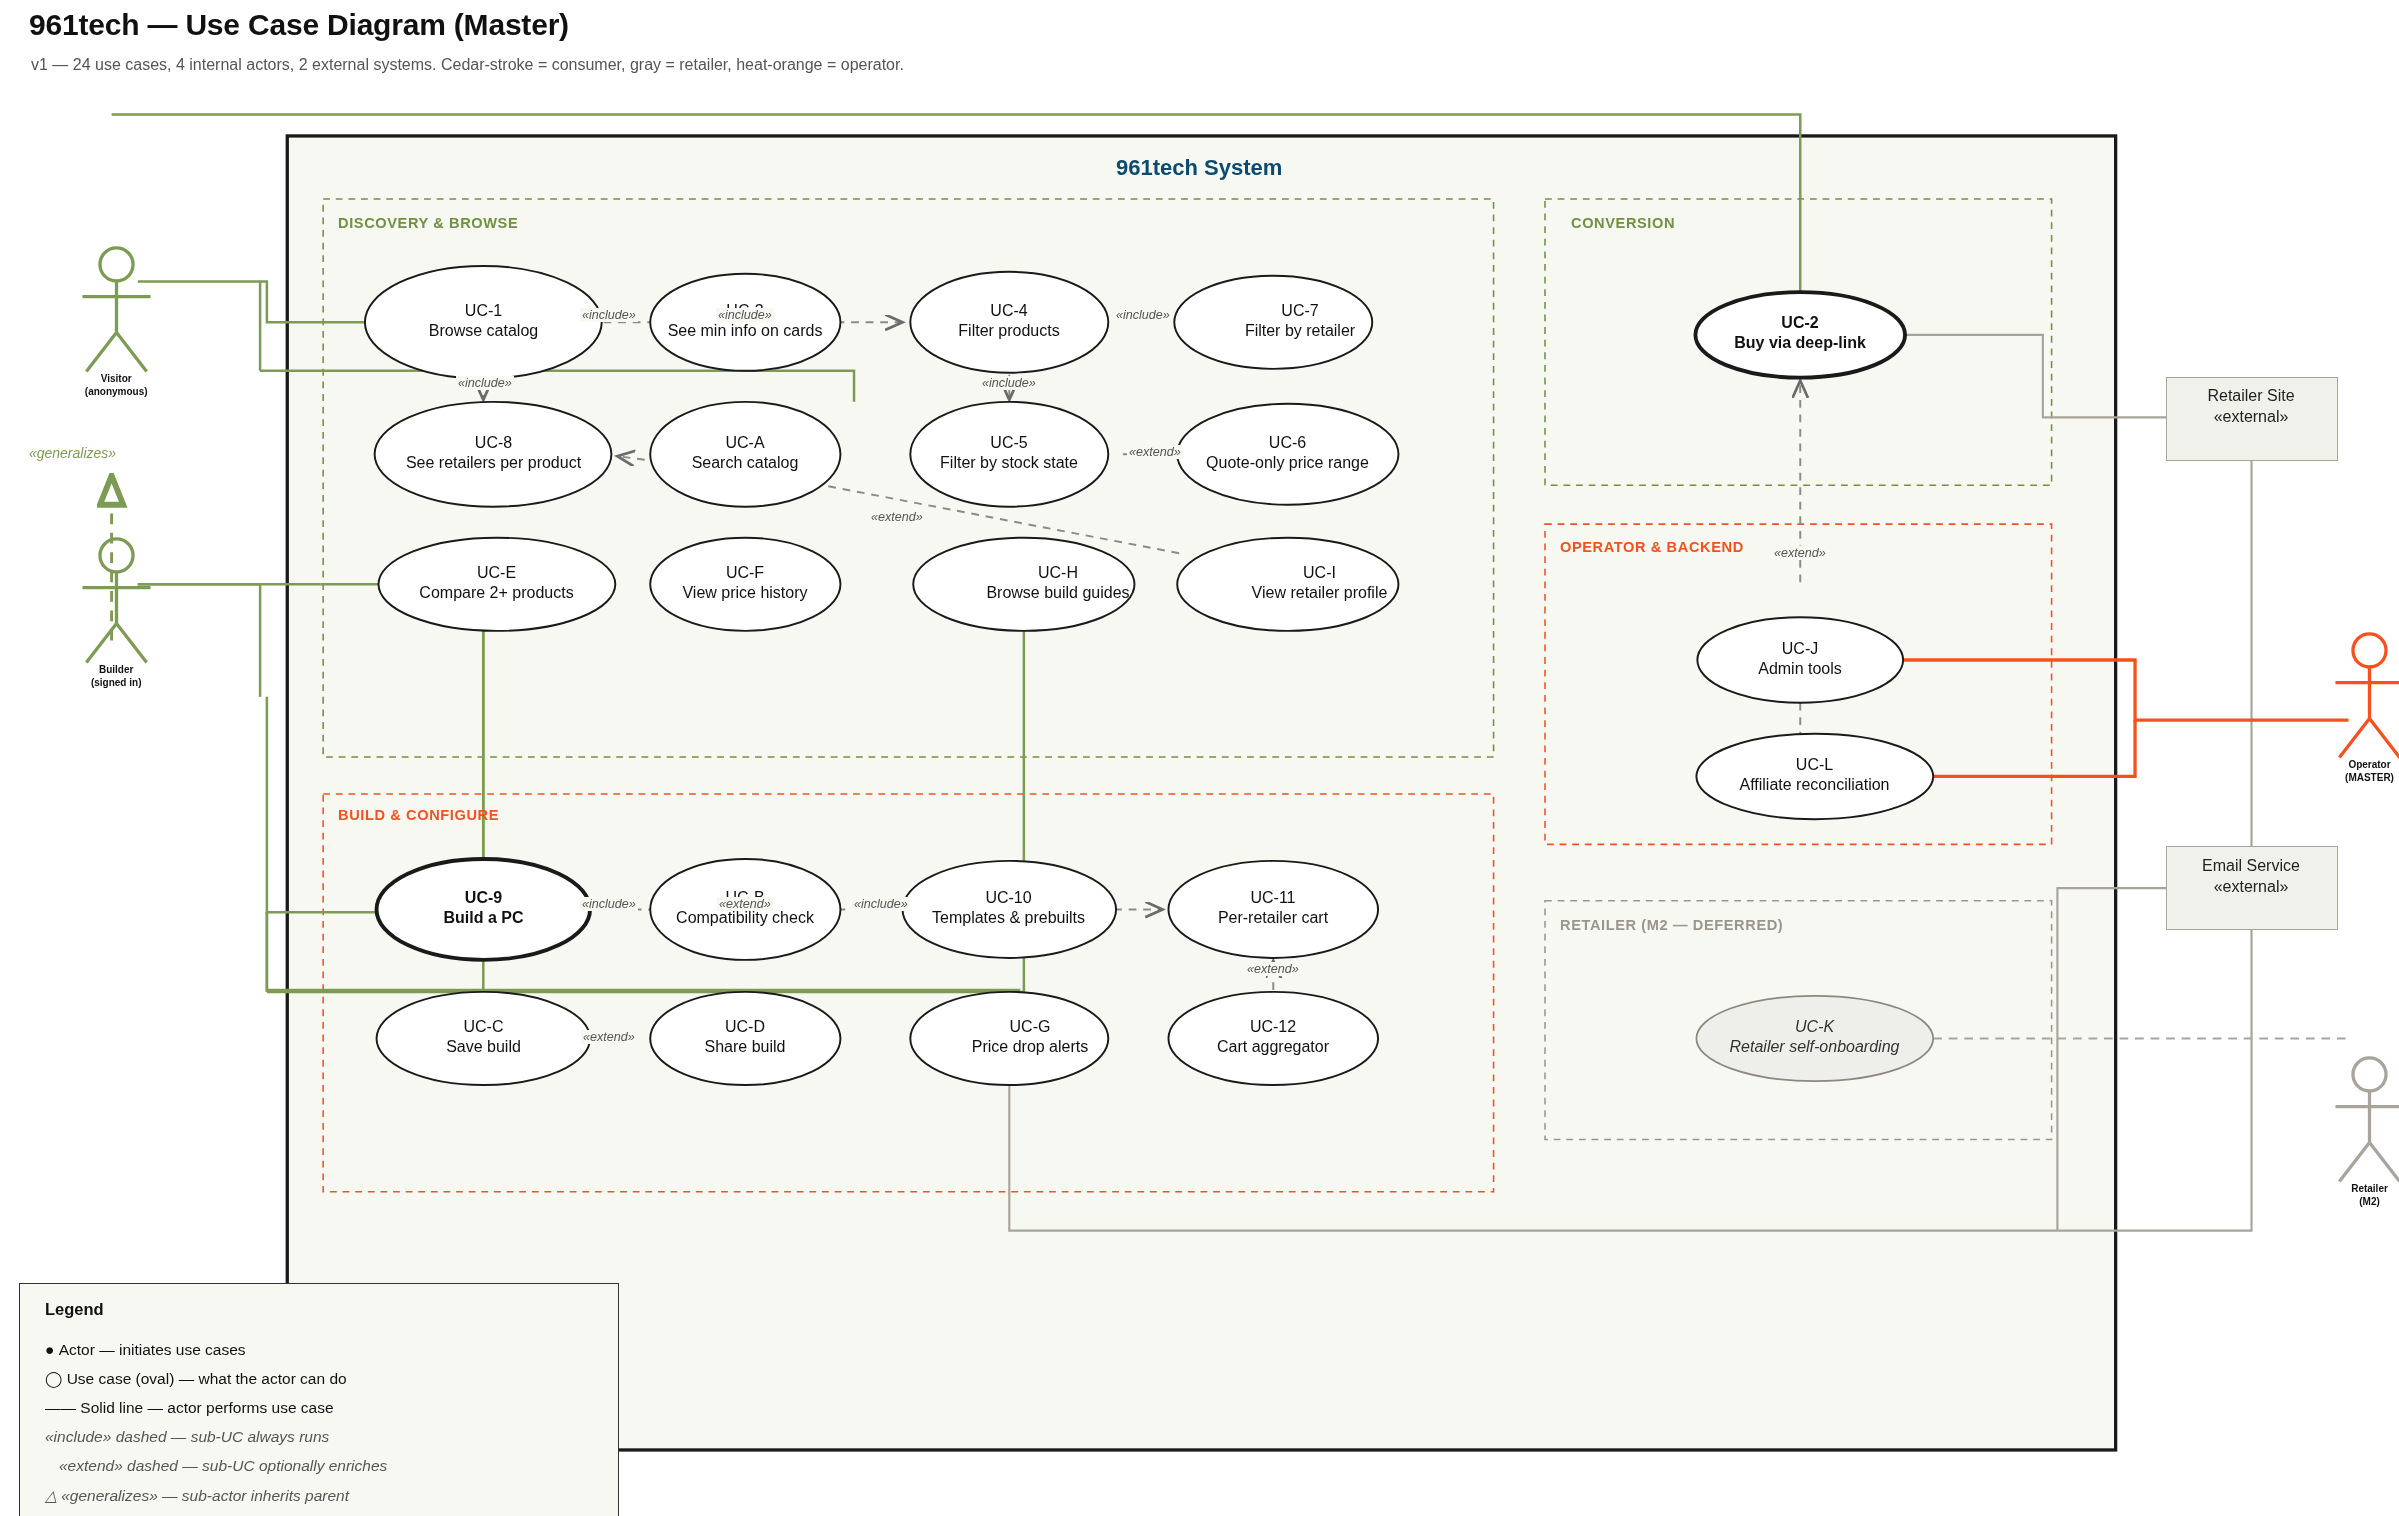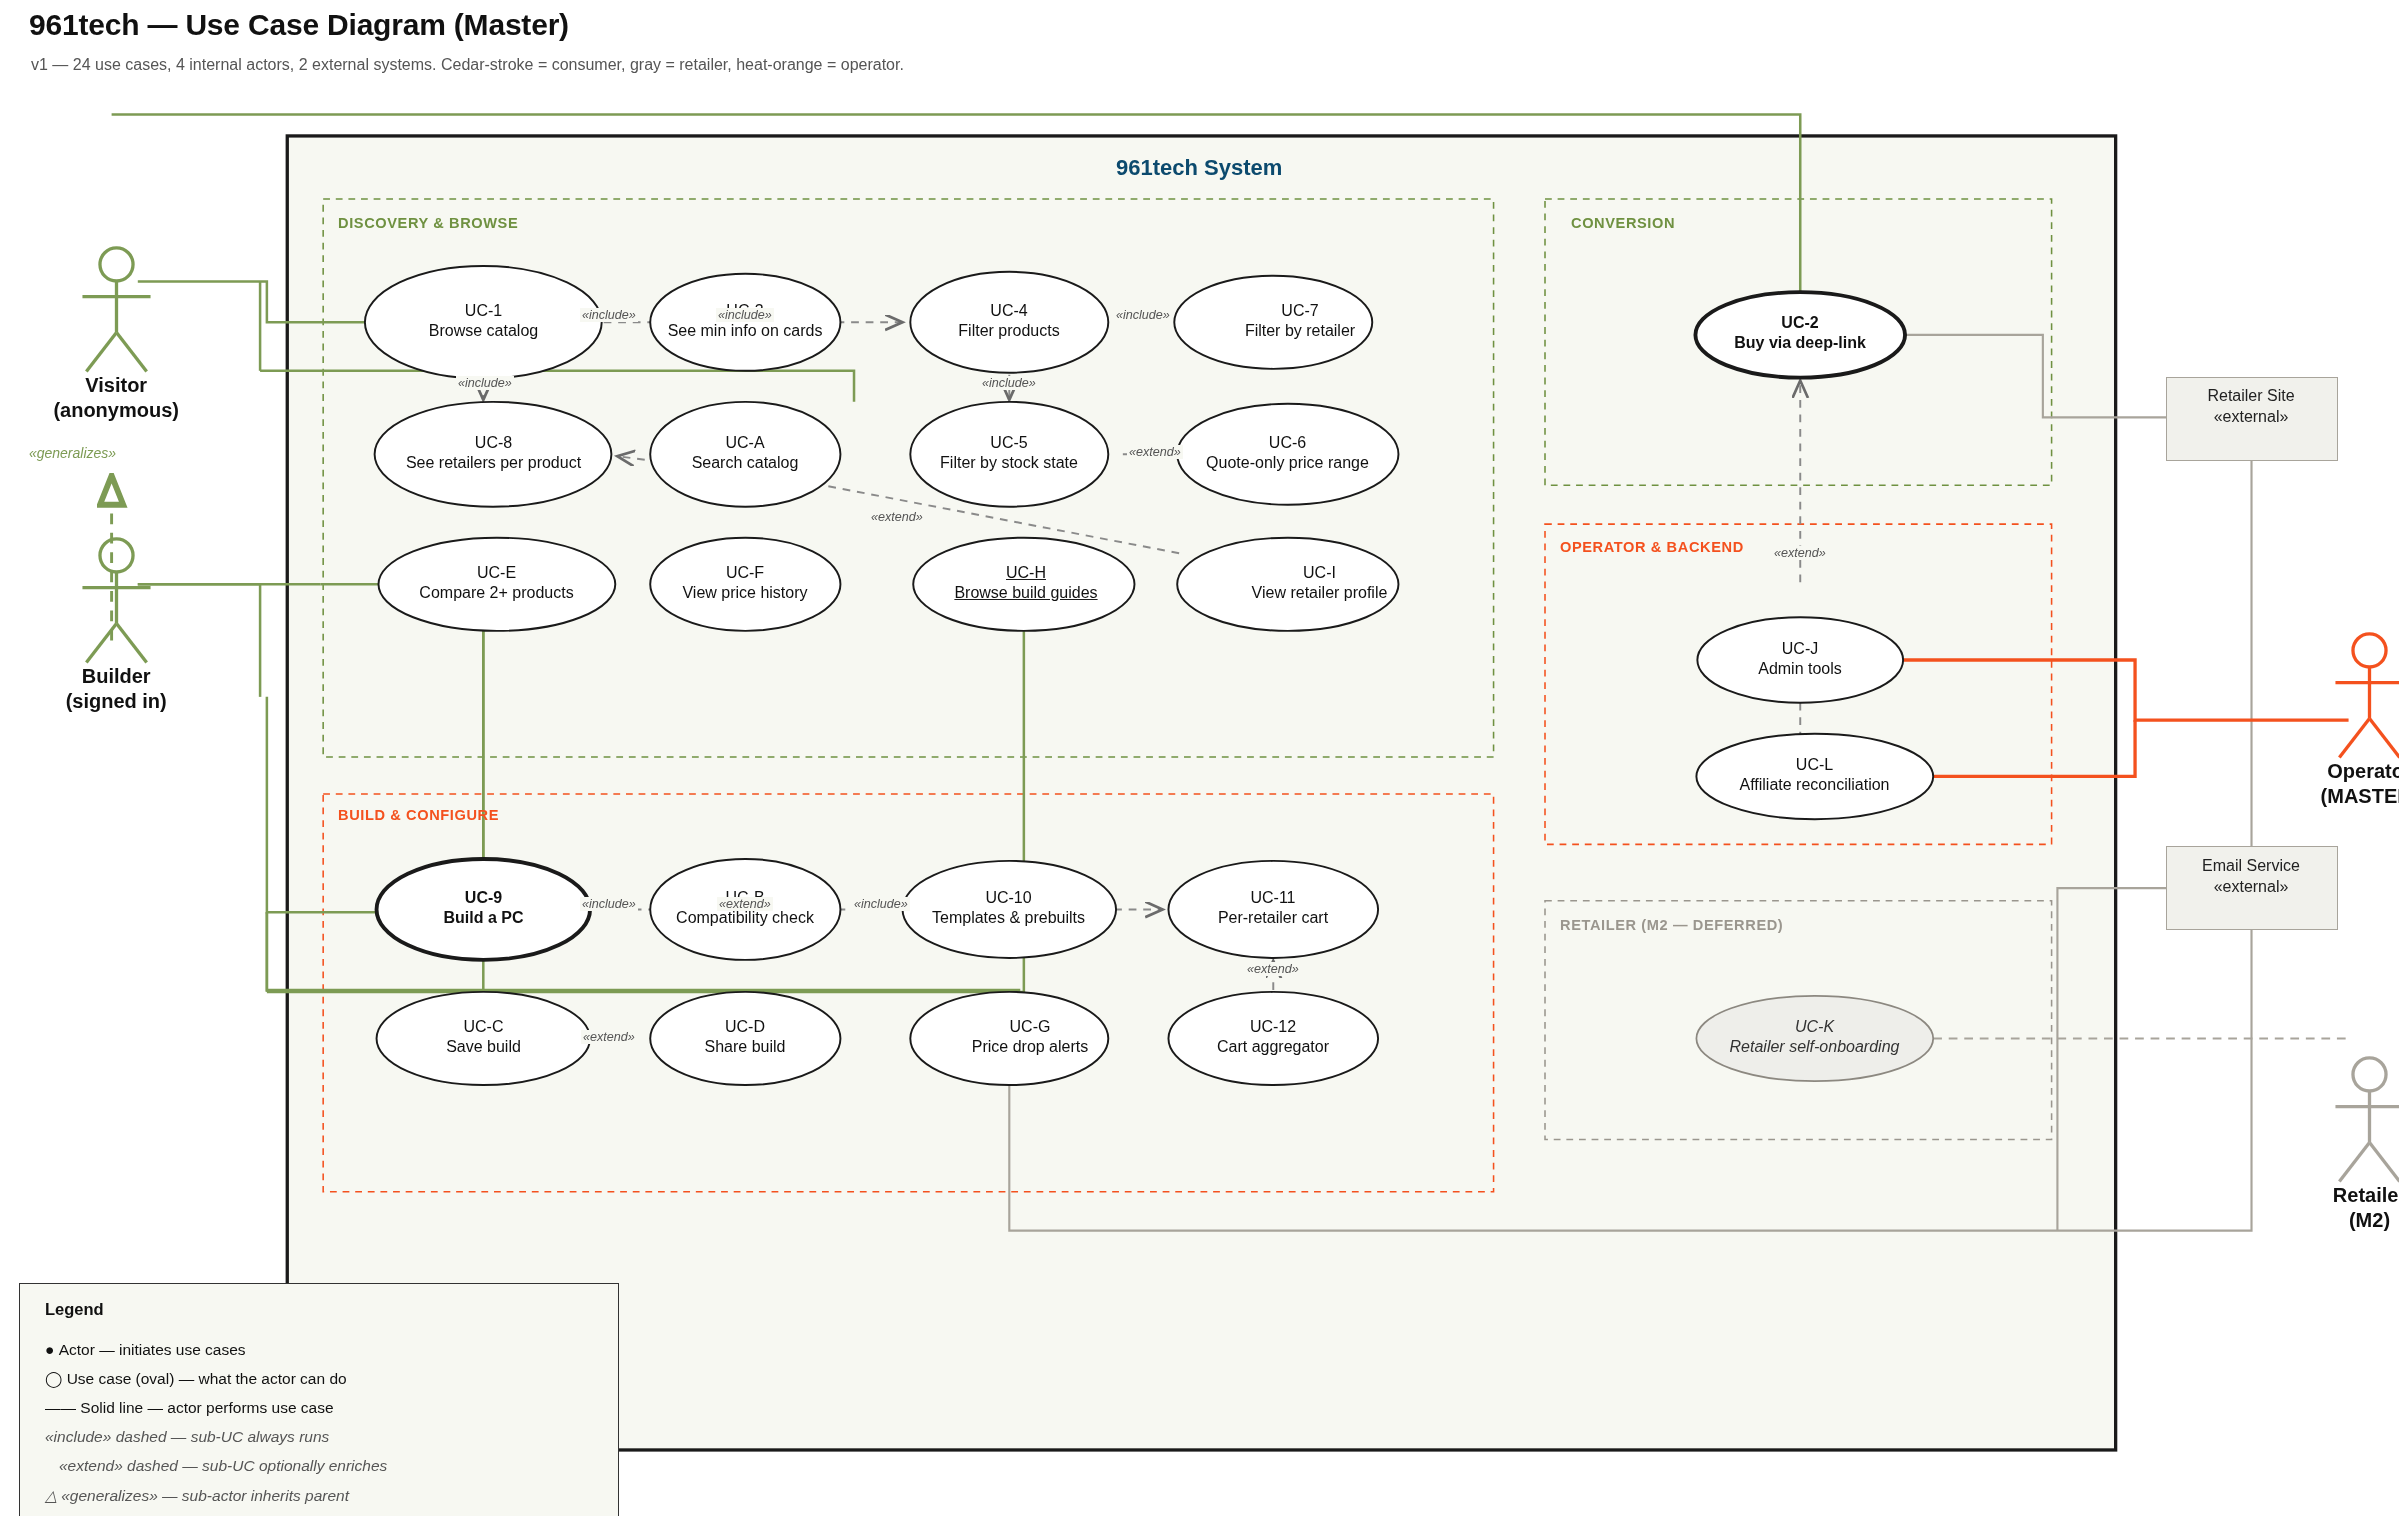--- a/index.html
+++ b/index.html
@@ -16,21 +16,21 @@
 
   .uc-text{position:absolute;text-align:center;pointer-events:none;}
   .uc-id{font-size:16px;line-height:1.25;color:#111;}
   .uc-name{font-size:16px;line-height:1.25;color:#111;}
   .uc-bold .uc-id,.uc-bold .uc-name{font-weight:bold;}
   .uc-ital .uc-id,.uc-ital .uc-name{font-style:italic;color:#333;}
 
   .stereo{position:absolute;font-size:12.6px;font-style:italic;color:#555;background:#f7f8f2;padding:0 1.9px;white-space:nowrap;}
   .stereo.gen{color:#7d9b54;font-size:14px;background:transparent;}
 
-  .actor-label{position:absolute;text-align:center;font-size:20px;font-weight:bold;color:#111;line-height:1.25;white-space:nowrap;}
+  .actor-label{position:absolute;text-align:center;font-size:10px;font-weight:bold;color:#111;line-height:1.25;white-space:nowrap;}
 
   .ext-label{position:absolute;text-align:center;font-size:16px;color:#222;line-height:1.3;}
 
   .legend-box{position:absolute;left:19.4px;top:1283px;width:598px;height:234px;background:#f7f8f2;border:1.6px solid #333;}
   .legend-title{position:absolute;left:45px;top:1300px;font-size:16.5px;font-weight:bold;color:#111;}
   .legend-row{position:absolute;font-size:15.5px;color:#111;white-space:nowrap;}
   .legend-row.ital{font-style:italic;color:#555;}
 </style>
 </head>
 <body>
@@ -197,21 +197,21 @@
         <div class="uc-name">Quote-only price range</div>
       </div>
       <div class="uc-text" style="left: 378px; top: 563px; width: 237px;">
         <div class="uc-id">UC-E</div>
         <div class="uc-name">Compare 2+ products</div>
       </div>
       <div class="uc-text" style="left: 650px; top: 563px; width: 190px;">
         <div class="uc-id">UC-F</div>
         <div class="uc-name">View price history</div>
       </div>
-      <div class="uc-text" style="left: 916px; top: 563px; width: 220px; text-decoration: underline;">
+      <div class="uc-text" style="left: 948px; top: 563px; width: 220px;">
         <div class="uc-id">UC-H</div>
         <div class="uc-name">Browse build guides</div>
       </div>
       <div class="uc-text" style="left: 1177px; top: 563px; width: 221px; padding-left: 32px;">
         <div class="uc-id">UC-I</div>
         <div class="uc-name">View retailer profile</div>
       </div>
       <div class="uc-text uc-bold" style="left: 377px; top: 888px; width: 213px;">
         <div class="uc-id">UC-9</div>
         <div class="uc-name">Build a PC</div>

